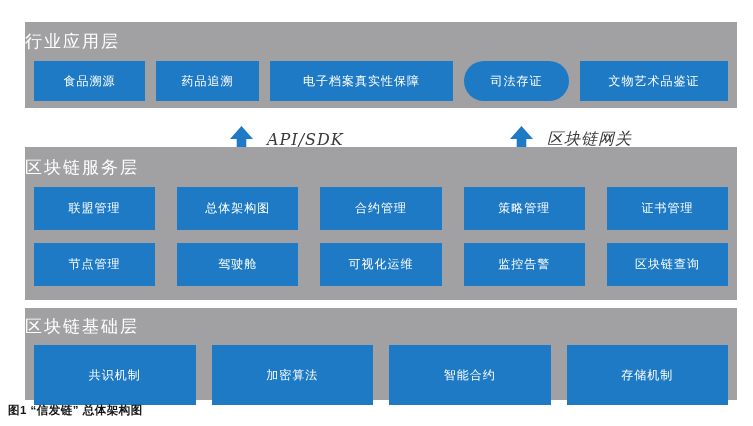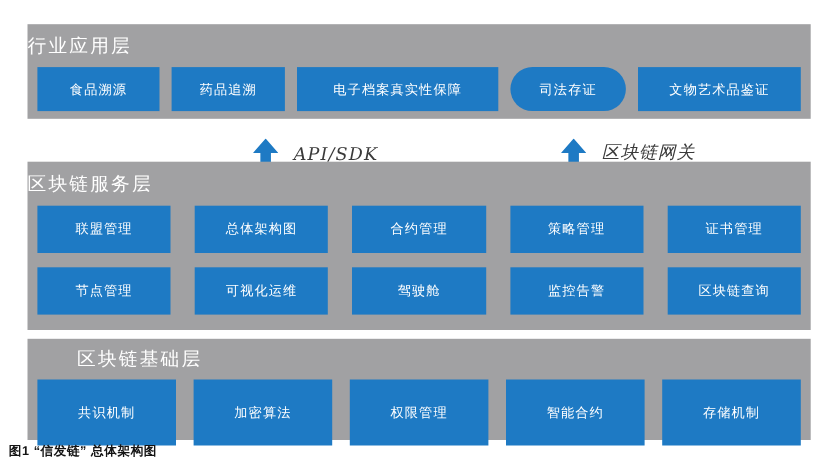--- a/index.html
+++ b/index.html
@@ -22,21 +22,21 @@
 
   .band-title {
     text-align:left;
     color:#ffffff;
     font-size:17px;
     letter-spacing:2px;
     line-height:19px;
   }
   .band-app .band-title        { padding-top:10px; }
   .band-service .band-title    { padding-top:11px; }
-  .band-foundation .band-title { padding-top:9px;padding-left:45px;  }
+  .band-foundation .band-title { padding-top:9px;  }
 
   .box-row {
     display:flex;
     padding:0 9px;
   }
   .band-app .box-row        { margin-top:10px; height:40px; gap:11px; }
   .band-service .row1       { margin-top:10px; height:43px; gap:22px; }
   .band-service .row2       { margin-top:13px; height:43px; gap:22px; }
   .band-foundation .box-row { margin-top:9px;  height:60px; gap:16px; }
 
@@ -126,33 +126,32 @@
     <div class="band-title">区块链服务层</div>
     <div class="box-row row1">
       <div class="box">联盟管理</div>
       <div class="box">总体架构图</div>
       <div class="box">合约管理</div>
       <div class="box">策略管理</div>
       <div class="box">证书管理</div>
     </div>
     <div class="box-row row2">
       <div class="box">节点管理</div>
+      <div class="box">驾驶舱</div>
       <div class="box">可视化运维</div>
-      <div class="box">驾驶舱</div>
       <div class="box">监控告警</div>
       <div class="box">区块链查询</div>
     </div>
   </div>
 
   <div class="band band-foundation">
     <div class="band-title">区块链基础层</div>
     <div class="box-row">
       <div class="box">共识机制</div>
       <div class="box">加密算法</div>
-      <div class="box">权限管理</div>
       <div class="box">智能合约</div>
       <div class="box">存储机制</div>
     </div>
   </div>
 
   <div class="caption">图1 “信发链” 总体架构图</div>
 
 </div>
 
 </body></html>

